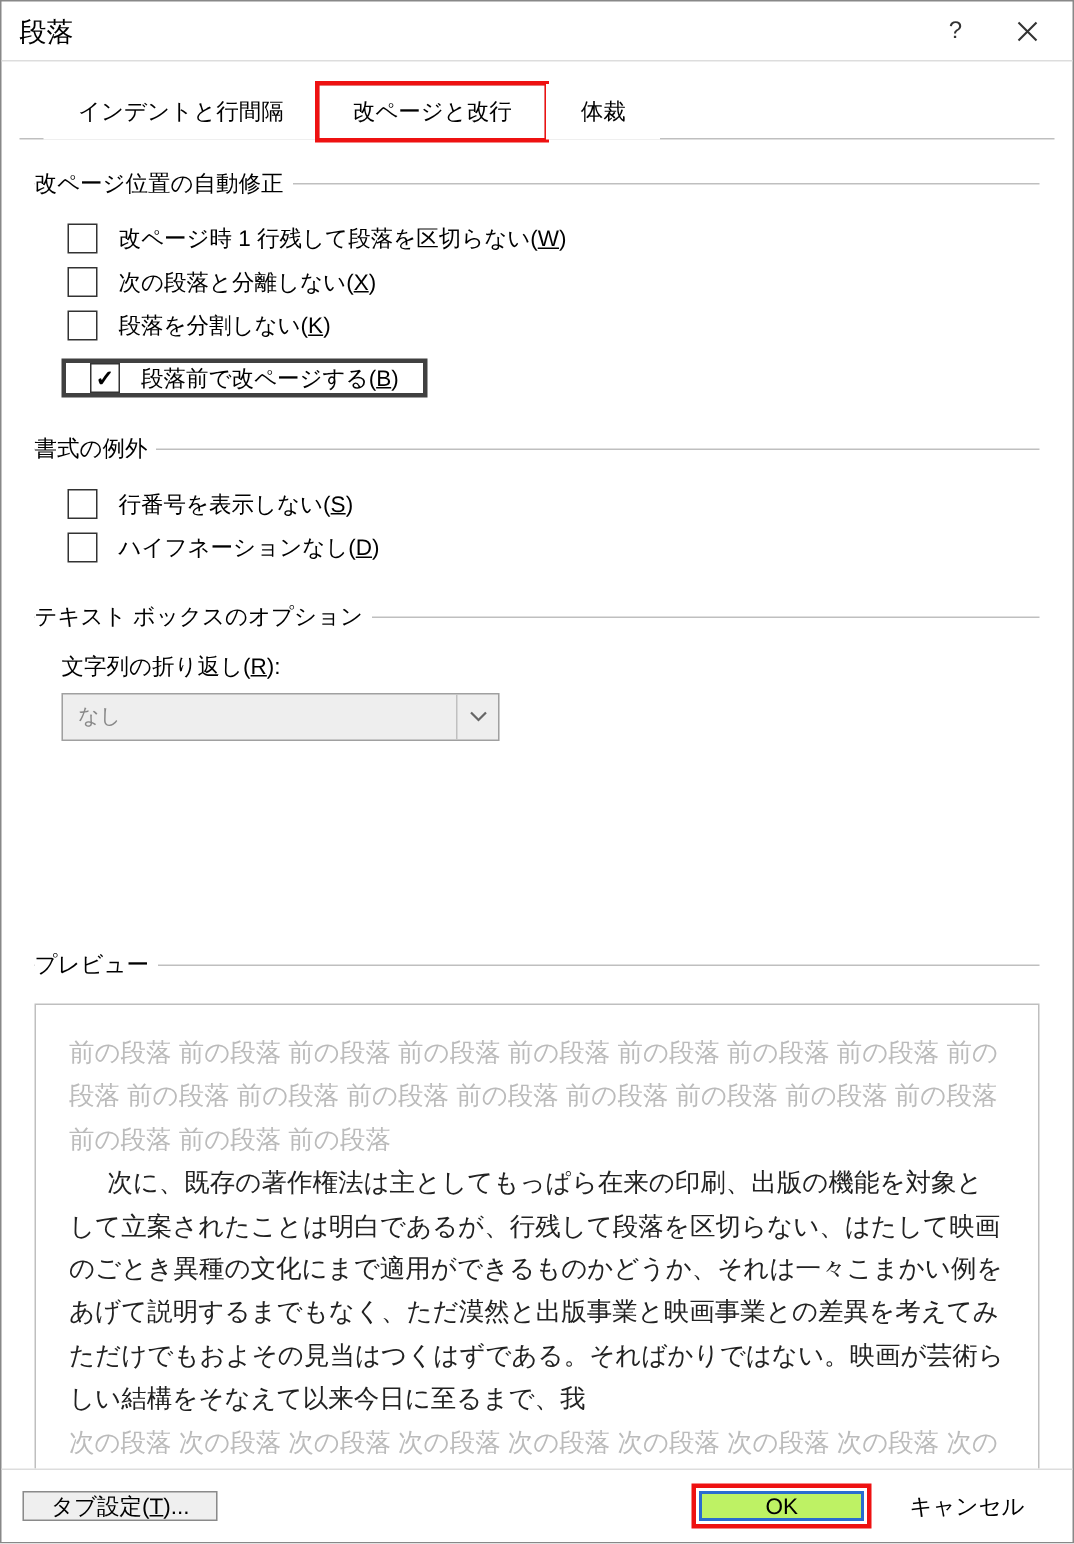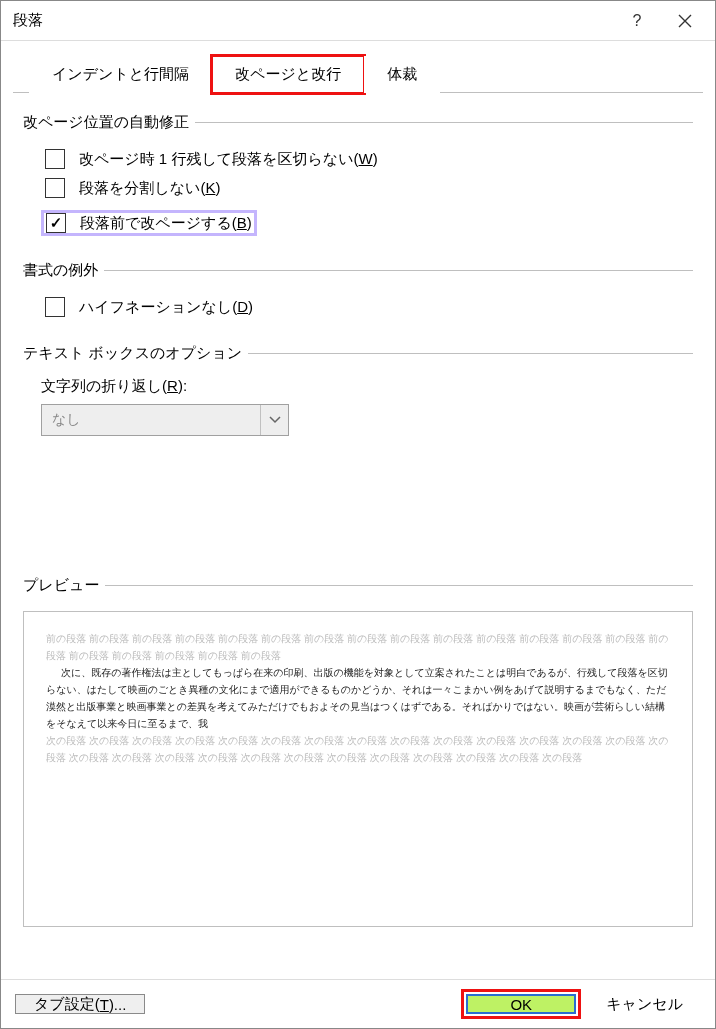--- a/index.html
+++ b/index.html
@@ -18,21 +18,21 @@
     display: flex;
     flex-direction: column;
   }
   .titlebar {
     height: 40px;
     display: flex;
     align-items: center;
     padding: 0 6px 0 12px;
     border-bottom: 1px solid #ddd;
   }
-  .titlebar .title { flex: 1; font-size: 15px; }
+  .titlebar .title { flex: 1; font-size: 18px; }
   .titlebar .tbtn {
     width: 48px; height: 38px;
     display: flex; align-items: center; justify-content: center;
     font-size: 16px; color: #333;
   }
   .tabs {
     display: flex;
     padding: 14px 10px 0 28px;
   }
   .tab {
@@ -70,54 +70,54 @@
     margin-top: 29px;
   }
   .check-row {
     display: flex;
     align-items: center;
     gap: 14px;
     margin: 5px 0 5px 18px;
     padding: 2px 4px;
   }
   .check-row.highlight {
-    border: 3px solid #c4b5fd;
-    padding: 0 2px;
+    border: 3px solid #404040;
+    padding: 0 16px;
     display: inline-flex;
   }
   .chk {
     width: 20px; height: 20px;
     border: 1px solid #333;
     display: inline-flex; align-items: center; justify-content: center;
     font-size: 15px;
   }
   .chk.checked::after { content: "✓"; font-weight: bold; }
   .lbl { font-size: 15px; }
   .u { text-decoration: underline; }
   .text-opt { margin: 4px 0 8px 18px; font-size: 15px; }
   .combo {
     margin: 4px 0 0 18px;
-    width: 248px; height: 32px;
+    width: 292px; height: 32px;
     border: 1px solid #a0a0a0;
     background: #eee;
     display: flex; align-items: center;
     color: #888;
   }
   .combo .val { flex: 1; padding: 0 10px; }
   .combo .arrow {
     width: 28px; height: 100%;
     display: flex; align-items: center; justify-content: center;
     border-left: 1px solid #c0c0c0;
   }
   .arrow svg { width: 12px; height: 8px; }
   .preview-box {
     border: 1px solid #bfbfbf;
     margin: 6px 0 0 0;
     padding: 18px 22px;
-    font-size: 10px;
+    font-size: 17px;
     line-height: 1.7;
     color: #222;
     height: 316px;
     overflow: hidden;
   }
   .preview-box .ghost { color: #bbb; }
   .preview-box .body-text { text-indent: 1.5em; }
   .footer {
     border-top: 1px solid #ddd;
     padding: 14px 14px;
@@ -168,37 +168,45 @@
   <div class="tab-body">
 
     <fieldset class="group">
       <legend>改ページ位置の自動修正</legend>
 
       <div class="check-row">
         <span class="chk"></span>
         <span class="lbl"><span>改ページ時 1 行残して段落を区切らない(</span><span class="u">W</span><span>)</span></span>
       </div>
 
+      <div class="check-row">
+        <span class="chk"></span>
+        <span class="lbl"><span>次の段落と分離しない(</span><span class="u">X</span><span>)</span></span>
+      </div>
 
       <div class="check-row">
         <span class="chk"></span>
         <span class="lbl"><span>段落を分割しない(</span><span class="u">K</span><span>)</span></span>
       </div>
 
       <div>
         <div class="check-row highlight">
           <span class="chk checked"></span>
           <span class="lbl"><span>段落前で改ページする(</span><span class="u">B</span><span>)</span></span>
         </div>
       </div>
     </fieldset>
 
     <fieldset class="group">
       <legend>書式の例外</legend>
 
+      <div class="check-row">
+        <span class="chk"></span>
+        <span class="lbl"><span>行番号を表示しない(</span><span class="u">S</span><span>)</span></span>
+      </div>
 
       <div class="check-row">
         <span class="chk"></span>
         <span class="lbl"><span>ハイフネーションなし(</span><span class="u">D</span><span>)</span></span>
       </div>
     </fieldset>
 
     <fieldset class="group">
       <legend>テキスト ボックスのオプション</legend>
       <div class="text-opt"><span>文字列の折り返し(</span><span class="u">R</span><span>):</span></div>

